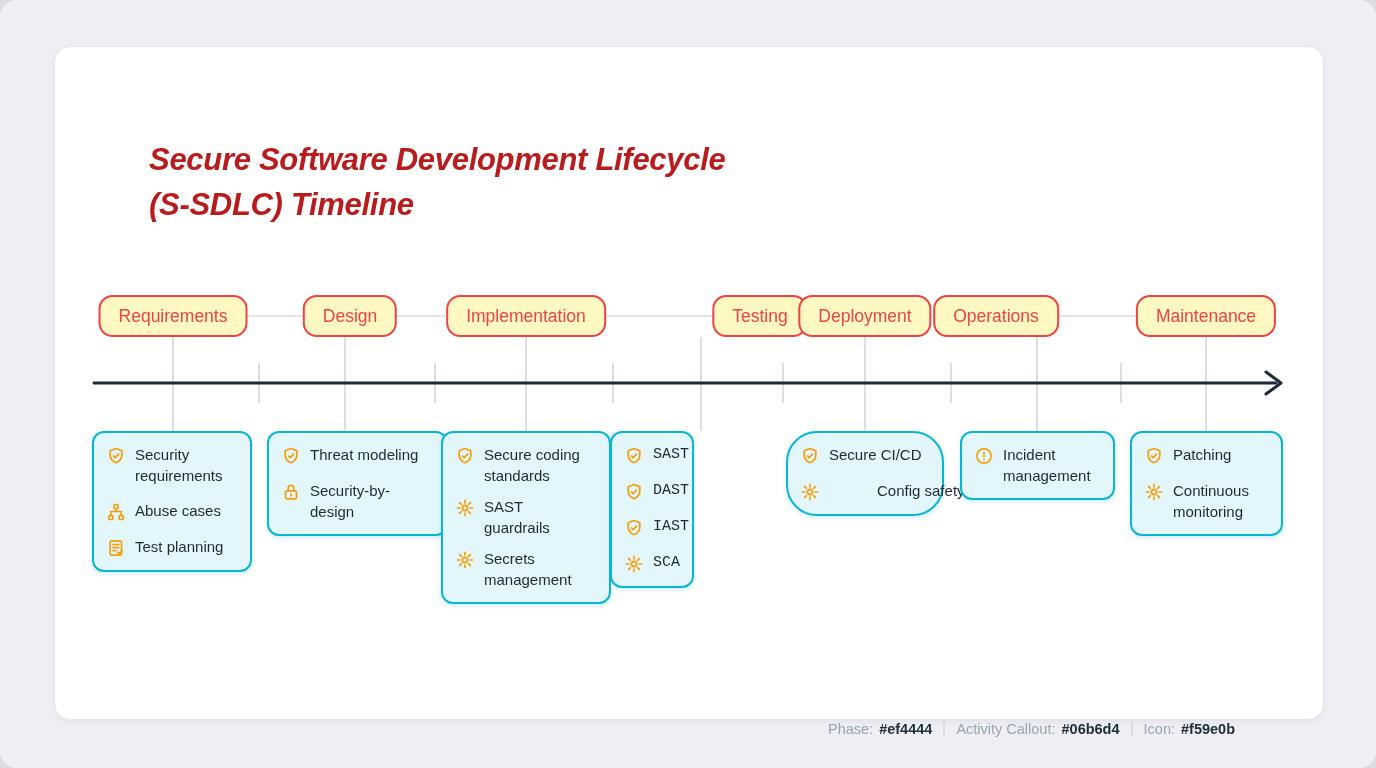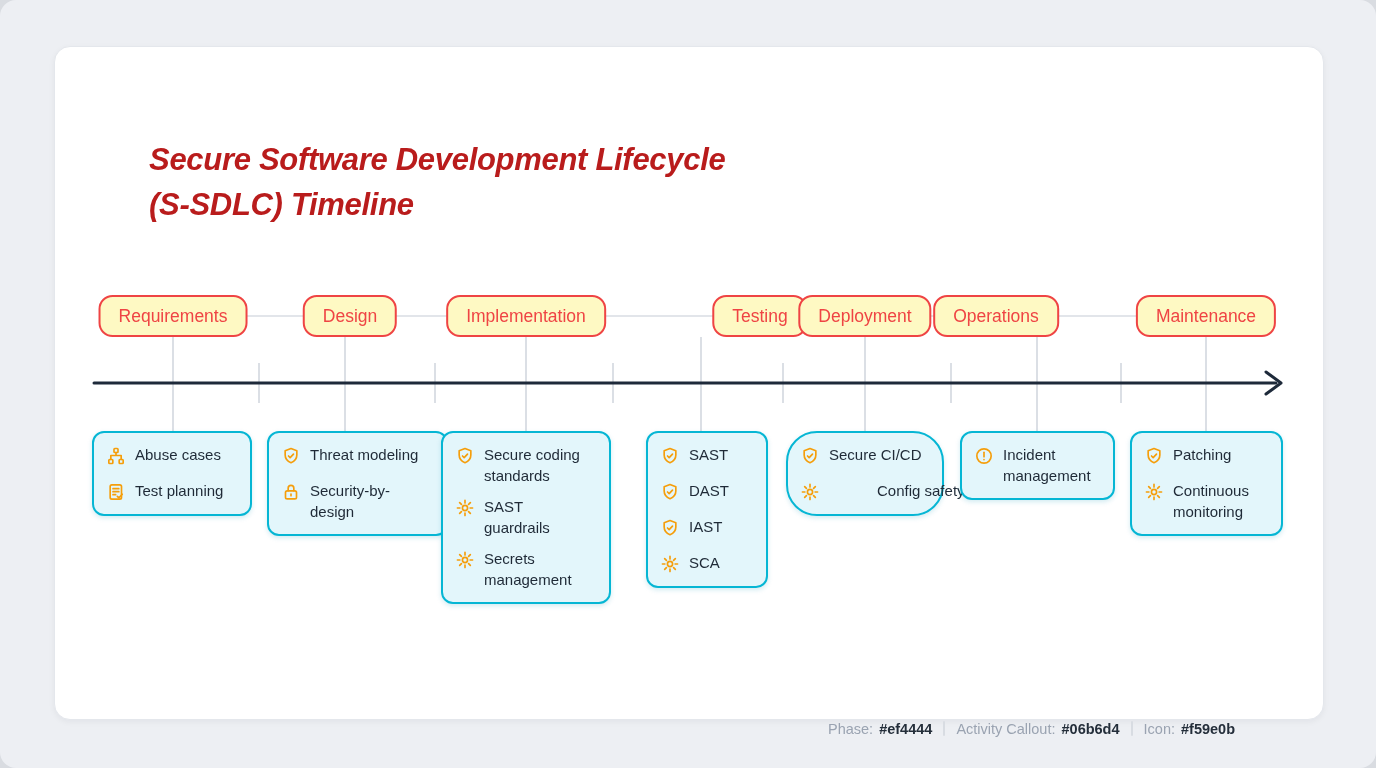--- a/index.html
+++ b/index.html
@@ -167,20 +167,28 @@
   <div class="pill" style="left:526px;">Implementation</div>
   <div class="pill" style="left:737px;margin-left:23px;">Testing</div>
   <div class="pill" style="left:865px;">Deployment</div>
   <div class="pill" style="left:996px;">Operations</div>
   <div class="pill" style="left:1206px;">Maintenance</div>
 
   <div class="box" style="left:92px;width:160px;">
     <div class="item">
       <span class="ic">
           <svg viewBox="0 0 24 24">
+            <use href="#i-shield-check"></use>
+          </svg>
+        </span>
+      <span class="lbl">Security requirements</span>
+    </div>
+    <div class="item">
+      <span class="ic">
+          <svg viewBox="0 0 24 24">
             <use href="#i-sitemap"></use>
           </svg>
         </span>
       <span class="lbl">Abuse cases</span>
     </div>
     <div class="item">
       <span class="ic">
           <svg viewBox="0 0 24 24">
             <use href="#i-clipboard-check"></use>
           </svg>
@@ -228,21 +236,21 @@
     <div class="item">
       <span class="ic">
           <svg viewBox="0 0 24 24">
             <use href="#i-gear"></use>
           </svg>
         </span>
       <span class="lbl">Secrets management</span>
     </div>
   </div>
 
-  <div class="box" style="left:646px;width:122px;">
+  <div class="box" style="left:610px;width:84px;font-family:Liberation Mono, monospace;">
     <div class="item">
       <span class="ic">
           <svg viewBox="0 0 24 24">
             <use href="#i-shield-check"></use>
           </svg>
         </span>
       <span class="lbl">SAST</span>
     </div>
     <div class="item">
       <span class="ic">

